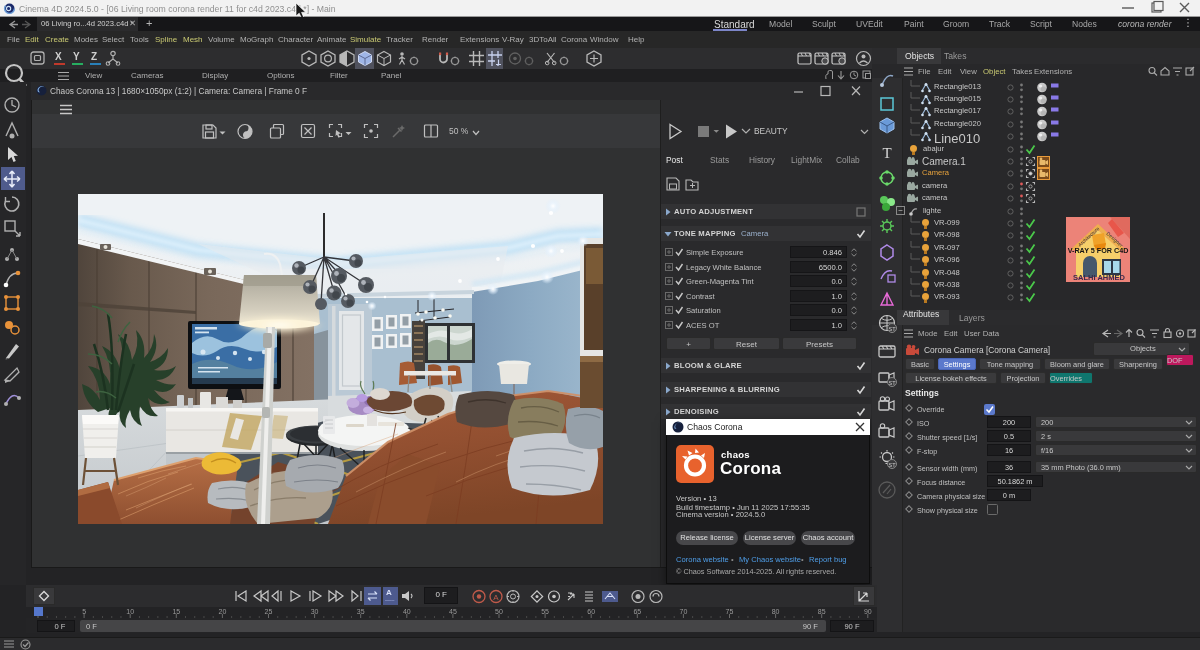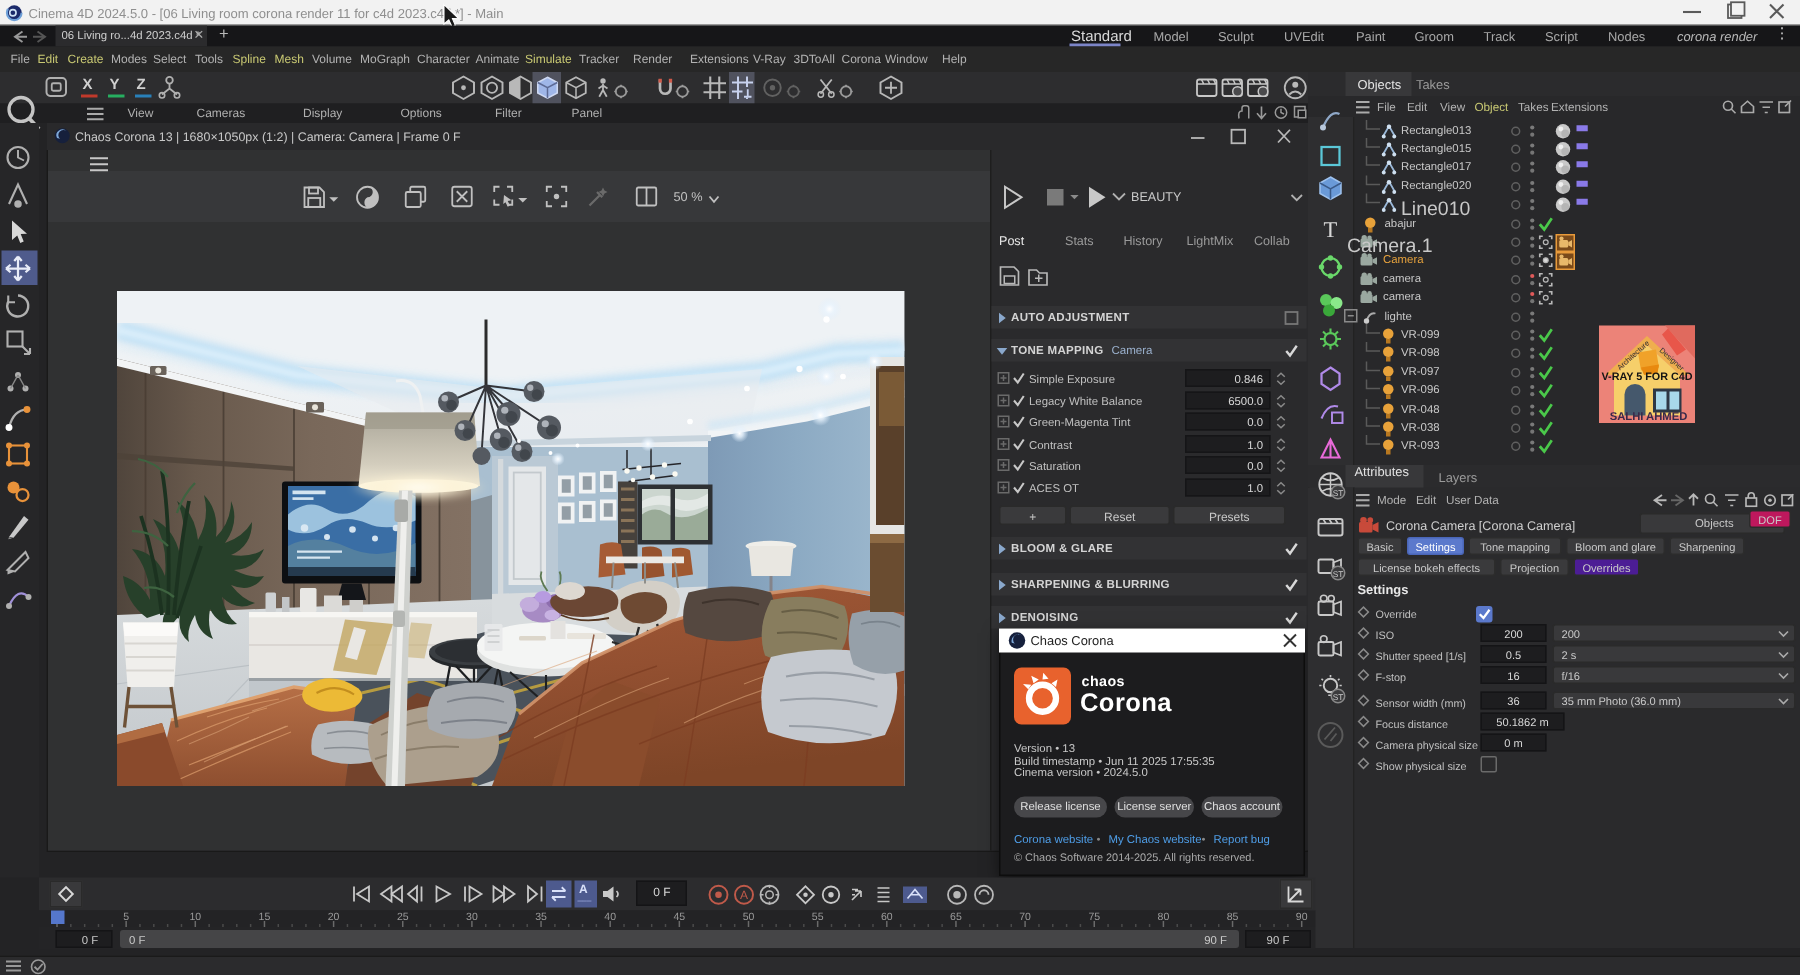--- a/index.html
+++ b/index.html
@@ -989,21 +989,21 @@
   </svg>
 <svg style="left:1025px;top:143.50000000000003px" width="11" height="11">
     <path d="M1.5 5.5 L4.5 9 L9.5 1.5" fill="none" stroke="#4ac84a" stroke-width="1.8"></path>
   </svg>
 <svg style="left:906px;top:155.90000000000003px" width="13" height="11">
     <rect x="1" y="3" width="8" height="6" rx="1" fill="#9aa8a0"></rect>
     <path d="M9 5 L12 3.5 V8.5 L9 7 Z" fill="#9aa8a0"></path>
     <circle cx="3.5" cy="2.5" r="1.8" fill="#9aa8a0"></circle>
     <circle cx="7" cy="2.5" r="1.5" fill="#9aa8a0"></circle>
   </svg>
-<div class="t" style="left:898px;top:156.90000000000003px;color:#c8c8c8;font-size:13px">Camera.1</div>
+<div class="t" style="left:922px;top:156.90000000000003px;color:#c8c8c8;font-size:10px">Camera.1</div>
 <svg style="left:1007px;top:155.90000000000003px" width="20" height="11">
     <circle cx="3.5" cy="5.5" r="2.6" fill="none" stroke="#606060" stroke-width="1"></circle>
     <circle cx="14.5" cy="3" r="1.4" fill="#7a7a7a"></circle>
     <circle cx="14.5" cy="7.8" r="1.4" fill="#757575"></circle>
   </svg>
 <svg style="left:1025px;top:155.90000000000003px" width="11" height="11">
     <path d="M1.5 3.5 V1.5 H3.5 M7.5 1.5 H9.5 V3.5 M9.5 7.5 V9.5 H7.5 M3.5 9.5 H1.5 V7.5" fill="none" stroke="#b8b8b8" stroke-width="1.1"></path>
     <circle cx="5.5" cy="5.5" r="1.6" fill="none" stroke="#b8b8b8" stroke-width="0.8"></circle>
   </svg>
 <svg style="left:1037px;top:155.90000000000003px" width="13" height="12">
@@ -1245,24 +1245,24 @@
 <div class="" style="left:1093px;top:342px;width:97px;height:14px;background:#39393b;border:1px solid #2a2a2a;border-radius:2px"></div>
 <div class="t" style="left:1130px;top:345px;color:#c8c8c8;font-size:7.6px">Objects</div>
 <svg style="left:1178px;top:347px" width="8" height="6">
     <path d="M1 1 L4 4 L7 1" fill="none" stroke="#aaa" stroke-width="1.2"></path>
   </svg>
 <div class="" style="left:905px;top:358px;width:30px;height:12px;background:#3a3a3c;border:1px solid #2c2c2c;border-radius:2px;color:#c8c8c8;font-size:7.4px;text-align:center;line-height:12px;white-space:nowrap">Basic</div>
 <div class="" style="left:938px;top:358px;width:38px;height:12px;background:#5b79cc;border:1px solid #4a66b8;border-radius:2px;color:#fff;font-size:7.4px;text-align:center;line-height:12px">Settings</div>
 <div class="" style="left:979px;top:358px;width:62px;height:12px;background:#3a3a3c;border:1px solid #2c2c2c;border-radius:2px;color:#c8c8c8;font-size:7.4px;text-align:center;line-height:12px;white-space:nowrap">Tone mapping</div>
 <div class="" style="left:1044px;top:358px;width:66px;height:12px;background:#3a3a3c;border:1px solid #2c2c2c;border-radius:2px;color:#c8c8c8;font-size:7.4px;text-align:center;line-height:12px;white-space:nowrap">Bloom and glare</div>
 <div class="" style="left:1113px;top:358px;width:50px;height:12px;background:#3a3a3c;border:1px solid #2c2c2c;border-radius:2px;color:#c8c8c8;font-size:7.4px;text-align:center;line-height:12px;white-space:nowrap">Sharpening</div>
-<div class="" style="left:1166px;top:340px;width:28px;height:12px;background:#be185d;border:1px solid #2c2c2c;border-radius:2px;color:#c8c8c8;font-size:7.4px;text-align:center;line-height:12px;white-space:nowrap">DOF</div>
+<div class="" style="left:1166px;top:354px;width:28px;height:12px;background:#be185d;border:1px solid #2c2c2c;border-radius:2px;color:#c8c8c8;font-size:7.4px;text-align:left;line-height:12px;white-space:nowrap">DOF</div>
 <div class="" style="left:905px;top:372px;width:92px;height:12px;background:#3a3a3c;border:1px solid #2c2c2c;border-radius:2px;color:#c8c8c8;font-size:7.4px;text-align:center;line-height:12px;white-space:nowrap">License bokeh effects</div>
 <div class="" style="left:1000px;top:372px;width:46px;height:12px;background:#3a3a3c;border:1px solid #2c2c2c;border-radius:2px;color:#c8c8c8;font-size:7.4px;text-align:center;line-height:12px;white-space:nowrap">Projection</div>
-<div class="" style="left:1049px;top:372px;width:44px;height:12px;background:#4c1d95;border:1px solid #2c2c2c;border-radius:2px;color:#c8c8c8;font-size:7.4px;text-align:center;line-height:12px;white-space:nowrap">Overrides</div>
+<div class="" style="left:1049px;top:372px;width:44px;height:12px;background:#0f766e;border:1px solid #2c2c2c;border-radius:2px;color:#c8c8c8;font-size:7.4px;text-align:left;line-height:12px;white-space:nowrap">Overrides</div>
 <div class="t" style="left:905px;top:389px;color:#e8e8e8;font-size:8.6px;font-weight:bold">Settings</div>
 <svg style="left:905px;top:404px" width="8" height="8">
     <rect x="1.7" y="1.7" width="4.6" height="4.6" fill="none" stroke="#8a8a8a" stroke-width="1" transform="rotate(45 4 4)"></rect>
   </svg>
 <div class="t" style="left:917px;top:405.5px;color:#c0c0c0;font-size:7.2px">Override</div>
 <svg style="left:984px;top:404px" width="11" height="11">
     <rect width="11" height="11" rx="2" fill="#5b79cc"></rect>
     <path d="M2.5 5.5 L5 8 L9 2.5" fill="none" stroke="#fff" stroke-width="1.5"></path>
   </svg>
 <svg style="left:905px;top:418px" width="8" height="8">

